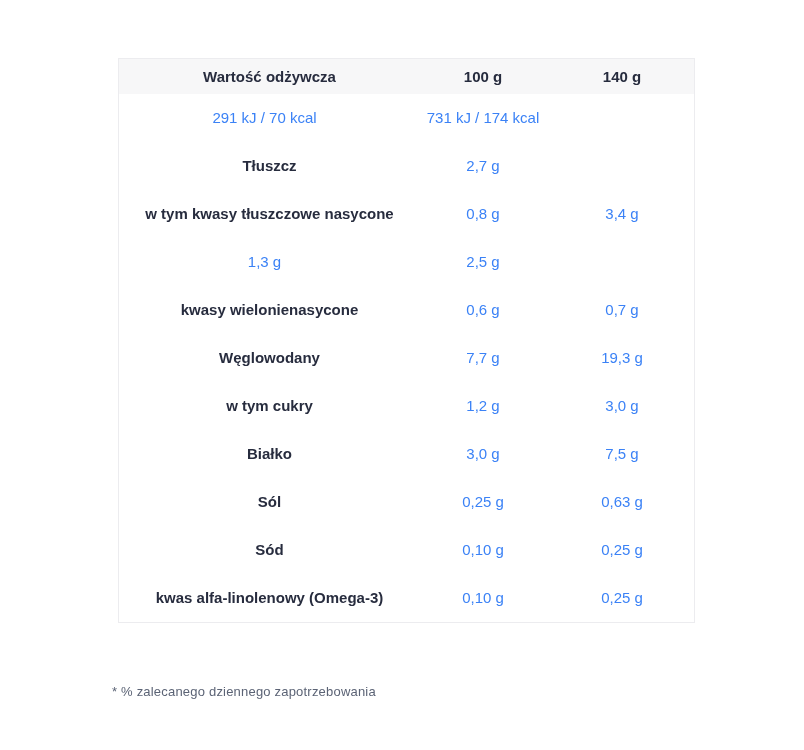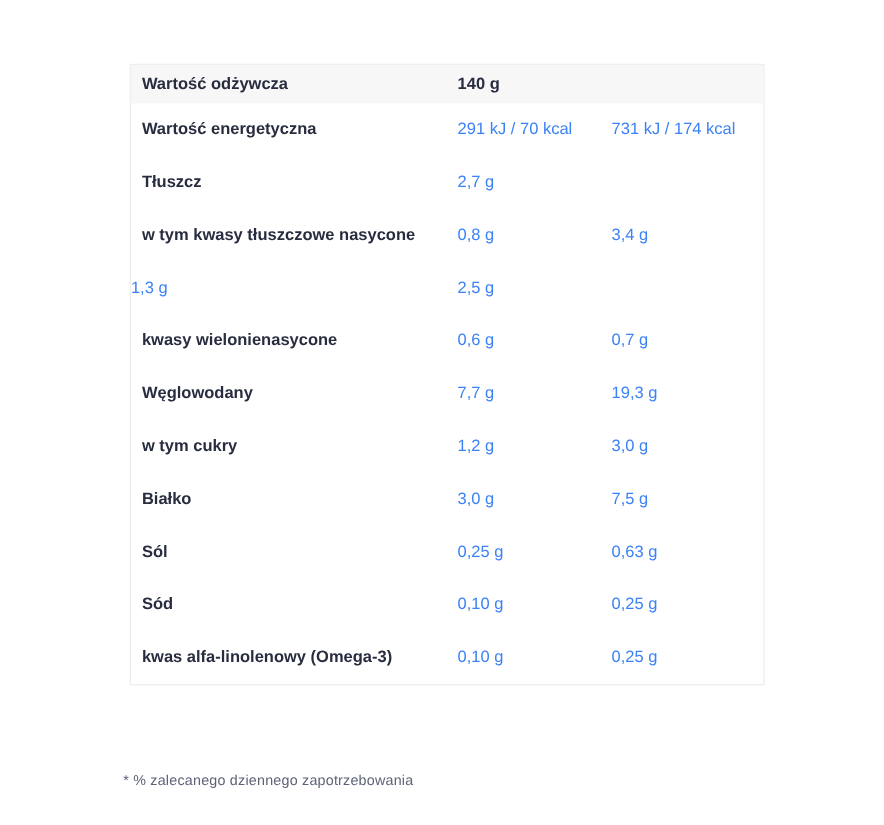--- a/index.html
+++ b/index.html
@@ -1,15 +1,15 @@
 <!DOCTYPE html>
 <html><head>
 <meta charset="utf-8">
 <style>
-  * { margin: 0; padding: 0; box-sizing: border-box; }
+  * { margin: 0; padding: 0; box-sizing: border-box; text-align: center; }
   html, body {
     width: 804px;
     height: 750px;
     background: #ffffff;
     font-family: "Liberation Sans", "DejaVu Sans", sans-serif;
     position: relative;
     overflow: hidden;
   }
   .nutrition-table {
     position: absolute;
@@ -44,37 +44,37 @@
     font-weight: bold;
     color: #272c3e;
   }
   .cell.value {
     font-weight: normal;
     color: #3b82f6;
   }
   .footnote {
     position: absolute;
     left: 112px;
-    top: 702px;
+    top: 684px;
     font-size: 13px;
     color: #5b6375;
     letter-spacing: 0.2px;
   }
 </style>
 </head>
 <body>
 
 <div class="nutrition-table">
   <div class="row header">
     <div class="cell label">Wartość odżywcza</div>
+    <div class="cell">100 g</div>
     <div class="cell">140 g</div>
   </div>
   <div id="table-body">
   <div class="row">
-    <div class="cell label">Wartość energetyczna</div>
     <div class="cell value">291 kJ / 70 kcal</div>
     <div class="cell value">731 kJ / 174 kcal</div>
   </div>
 
   <div class="row">
     <div class="cell label">Tłuszcz</div>
     <div class="cell value">2,7 g</div>
   </div>
 
   <div class="row">

